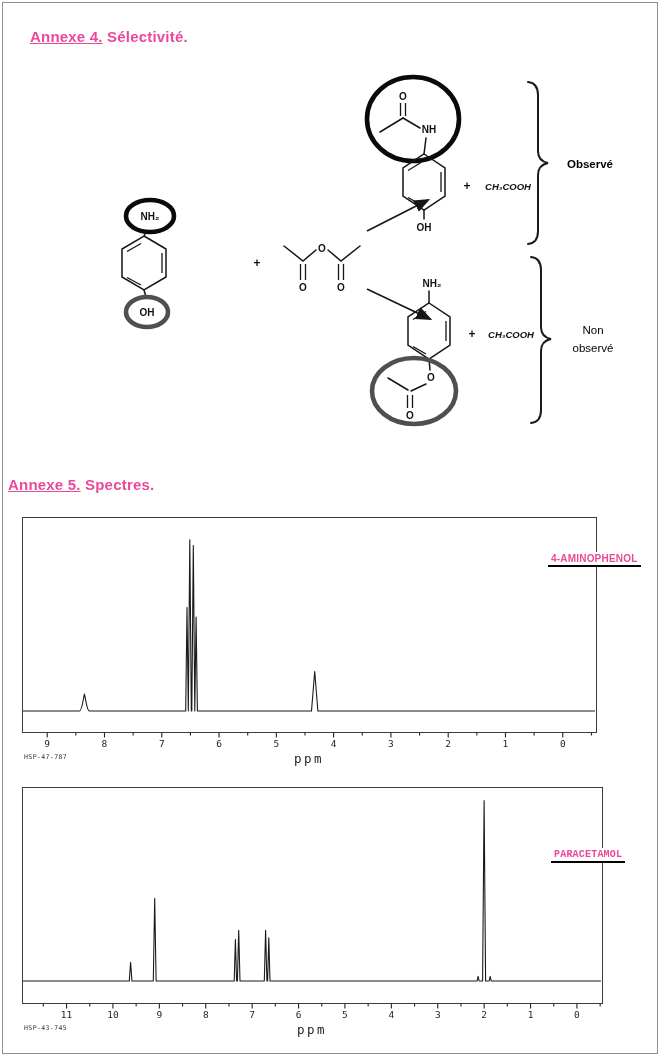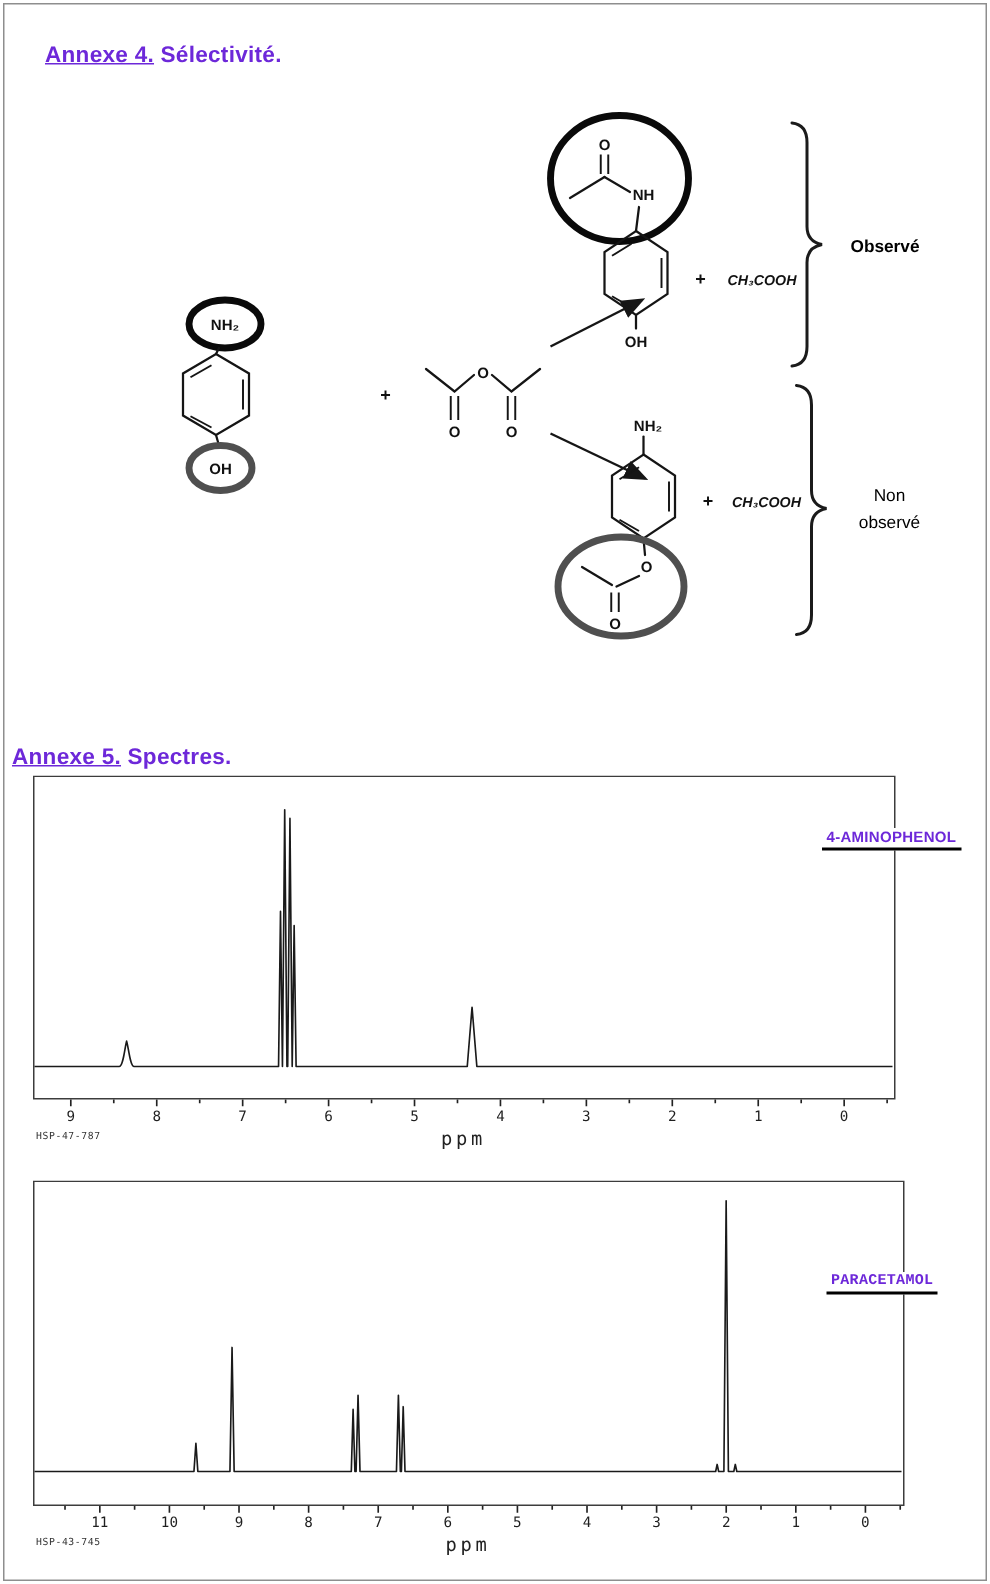--- a/index.html
+++ b/index.html
@@ -1,17 +1,17 @@
 <!DOCTYPE html>
 <html><head>
 <meta charset="utf-8">
 <style>
   html,body{margin:0;padding:0;background:#fff;}
   .page{position:relative;width:660px;height:1056px;background:#fff;overflow:hidden;
-        font-family:"Liberation Sans","DejaVu Sans",sans-serif;color:#6d28d9;}
+        font-family:"Liberation Sans","DejaVu Sans",sans-serif;color:#ec4899;}
   .page-border{position:absolute;inset:2px;border:1px solid #8e8e8e;pointer-events:none;}
   .heading{position:absolute;font-weight:bold;font-size:15px;letter-spacing:.2px;white-space:pre;}
   .hu{text-decoration:underline;}
   .scheme-svg{position:absolute;left:0;top:0;}
   .spec{position:absolute;}
   .spec-title{position:absolute;background:#fff;font-weight:bold;font-size:10px;letter-spacing:.2px;
               border-bottom:2px solid #000;padding:1px 3px 1px 3px;}
   
   .bond{stroke:#151515;stroke-width:1.5;fill:none;stroke-linecap:round;}
   .dbond{stroke:#151515;stroke-width:1.3;}
@@ -113,21 +113,21 @@
       <line class="bond" x1="408" y1="390" x2="388" y2="378"></line>
       <ellipse class="circle-gray" cx="414" cy="391" rx="42" ry="33"></ellipse>
       <text class="plus" x="472" y="338" text-anchor="middle">+</text>
       <text class="formula" x="511" y="338" text-anchor="middle">CH₃COOH</text>
       <path class="brace" d="M531,257 Q541,258 541,270 L541,327 Q541,337 551,339 Q541,341 541,351 L541,410 Q541,422 531,423"></path>
       <text class="outcome2" x="593" y="334" text-anchor="middle">Non</text>
       <text class="outcome2" x="593" y="352" text-anchor="middle">observé</text>
     </g>
   </svg>
 
-  <div class="heading" style="left:8px;top:496px;"><span class="hu">Annexe 5.</span><span> Spectres.</span></div>
+  <div class="heading" style="left:8px;top:476px;"><span class="hu">Annexe 5.</span><span> Spectres.</span></div>
 
   <svg id="spec1" class="spec" style="left:22px;top:517px;" width="600" height="252">
       <rect x="0.5" y="0.5" width="574" height="215" class="spec-box"></rect>
       <path d="M1 194L57.4 194C60.2 194 61.2 181.1 62.4 177.1C63.7 181.1 64.7 194 67.4 194L163.7 194L165.0 90.6L166.3 194L166.3 194L167.8 22.9L169.3 194L169.8 194L171.3 28.6L172.8 194L172.8 194L174.1 100.0L175.4 194L289.5 194L292.7 154.5L295.9 194L573 194" class="trace"></path>
       <line x1="25.205588822355264" y1="216" x2="25.205588822355264" y2="220.5" class="tick"></line>
       <text x="25.205588822355264" y="230" text-anchor="middle" class="tick-num">9</text>
       <line x1="82.49101796407184" y1="216" x2="82.49101796407184" y2="220.5" class="tick"></line>
       <text x="82.49101796407184" y="230" text-anchor="middle" class="tick-num">8</text>
       <line x1="139.7764471057884" y1="216" x2="139.7764471057884" y2="220.5" class="tick"></line>
       <text x="139.7764471057884" y="230" text-anchor="middle" class="tick-num">7</text>

